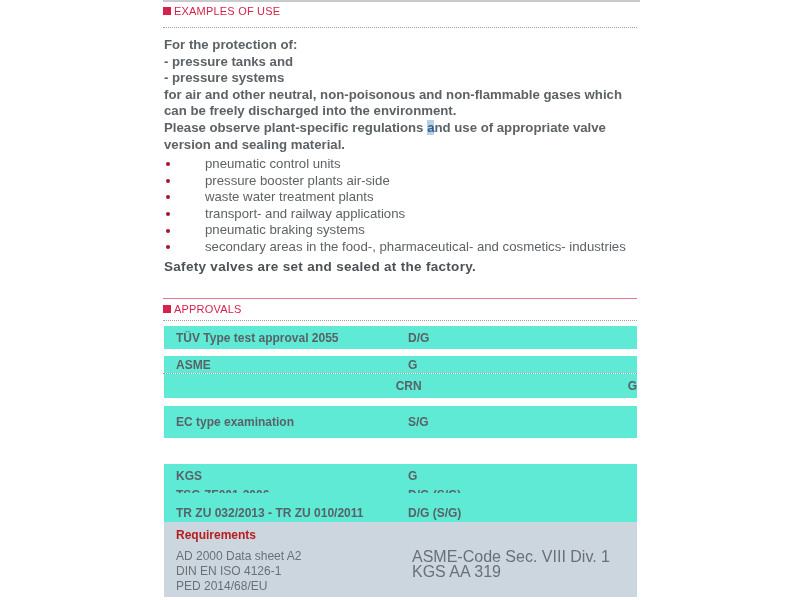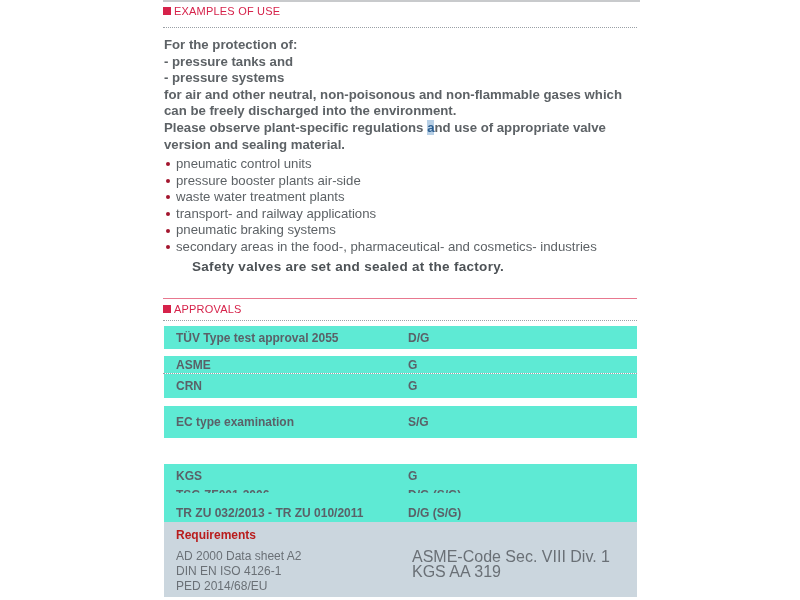--- a/index.html
+++ b/index.html
@@ -18,24 +18,24 @@
     .red-rule { position: absolute; left: 163px; width: 474px; height: 1px; background: #e8788f; }
 
     .body-text {
       position: absolute; left: 164px; width: 474px;
       font-size: 13.2px; line-height: 16.6px; color: #5d6266; font-weight: bold;
     }
     .body-text .line { white-space: nowrap; display: block; }
     .hl { background: #b8d0e6; color: #2d5f91; }
 
     .bullets { position: absolute; left: 164px; top: 156px; width: 474px; list-style: none; font-size: 13.2px; line-height: 16.6px; }
-    .bullets li { white-space: nowrap; display: flex; align-items: center; }
+    .bullets li { white-space: nowrap; display: flex; align-items: center; gap: 29px; }
     .bullets .dot { width: 4px; height: 4px; border-radius: 50%; background: #a3152e; margin: 0 6px 0 2px; display: inline-block; }
 
-    .bold-note { position: absolute; left: 164px; top: 259px; font-size: 13.5px; font-weight: bold; color: #4d5256; letter-spacing: 0.3px; white-space: nowrap; margin-left: 28px; }
+    .bold-note { position: absolute; left: 164px; top: 259px; font-size: 13.5px; font-weight: bold; color: #4d5256; letter-spacing: 0.3px; white-space: nowrap; }
 
     .row {
       position: absolute; left: 164px; width: 473px;
       background: #5eead4; font-size: 12px; font-weight: bold; color: #5a6168;
       display: flex; align-items: center;
     }
     .row .c1 { width: 244px; padding-left: 12px; white-space: nowrap; }
     .row .c2 { white-space: nowrap; }
 
     .req {
@@ -106,21 +106,21 @@
 
 <div class="row" style="top:326px;height:23px;">
   <span class="c1">TÜV Type test approval 2055</span>
   <span class="c2">D/G</span>
 </div>
 <div class="row" style="top:356px;height:17px;">
   <span class="c1">ASME</span>
   <span class="c2">G</span>
 </div>
 <div class="dotted-rule" style="top:373px;"></div>
-<div class="row" style="top:374px;height:24px;">
+<div class="row" style="top:374px;height:24px;justify-content:flex-end;">
   <span class="c1">CRN</span>
   <span class="c2">G</span>
 </div>
 <div class="row" style="top:406px;height:32px;">
   <span class="c1">EC type examination</span>
   <span class="c2">S/G</span>
 </div>
 <div class="row" style="top:435px;height:23px;margin-top:48px;">
   <span class="c1">TSG ZF001-2006</span>
   <span class="c2">D/G (S/G)</span>

